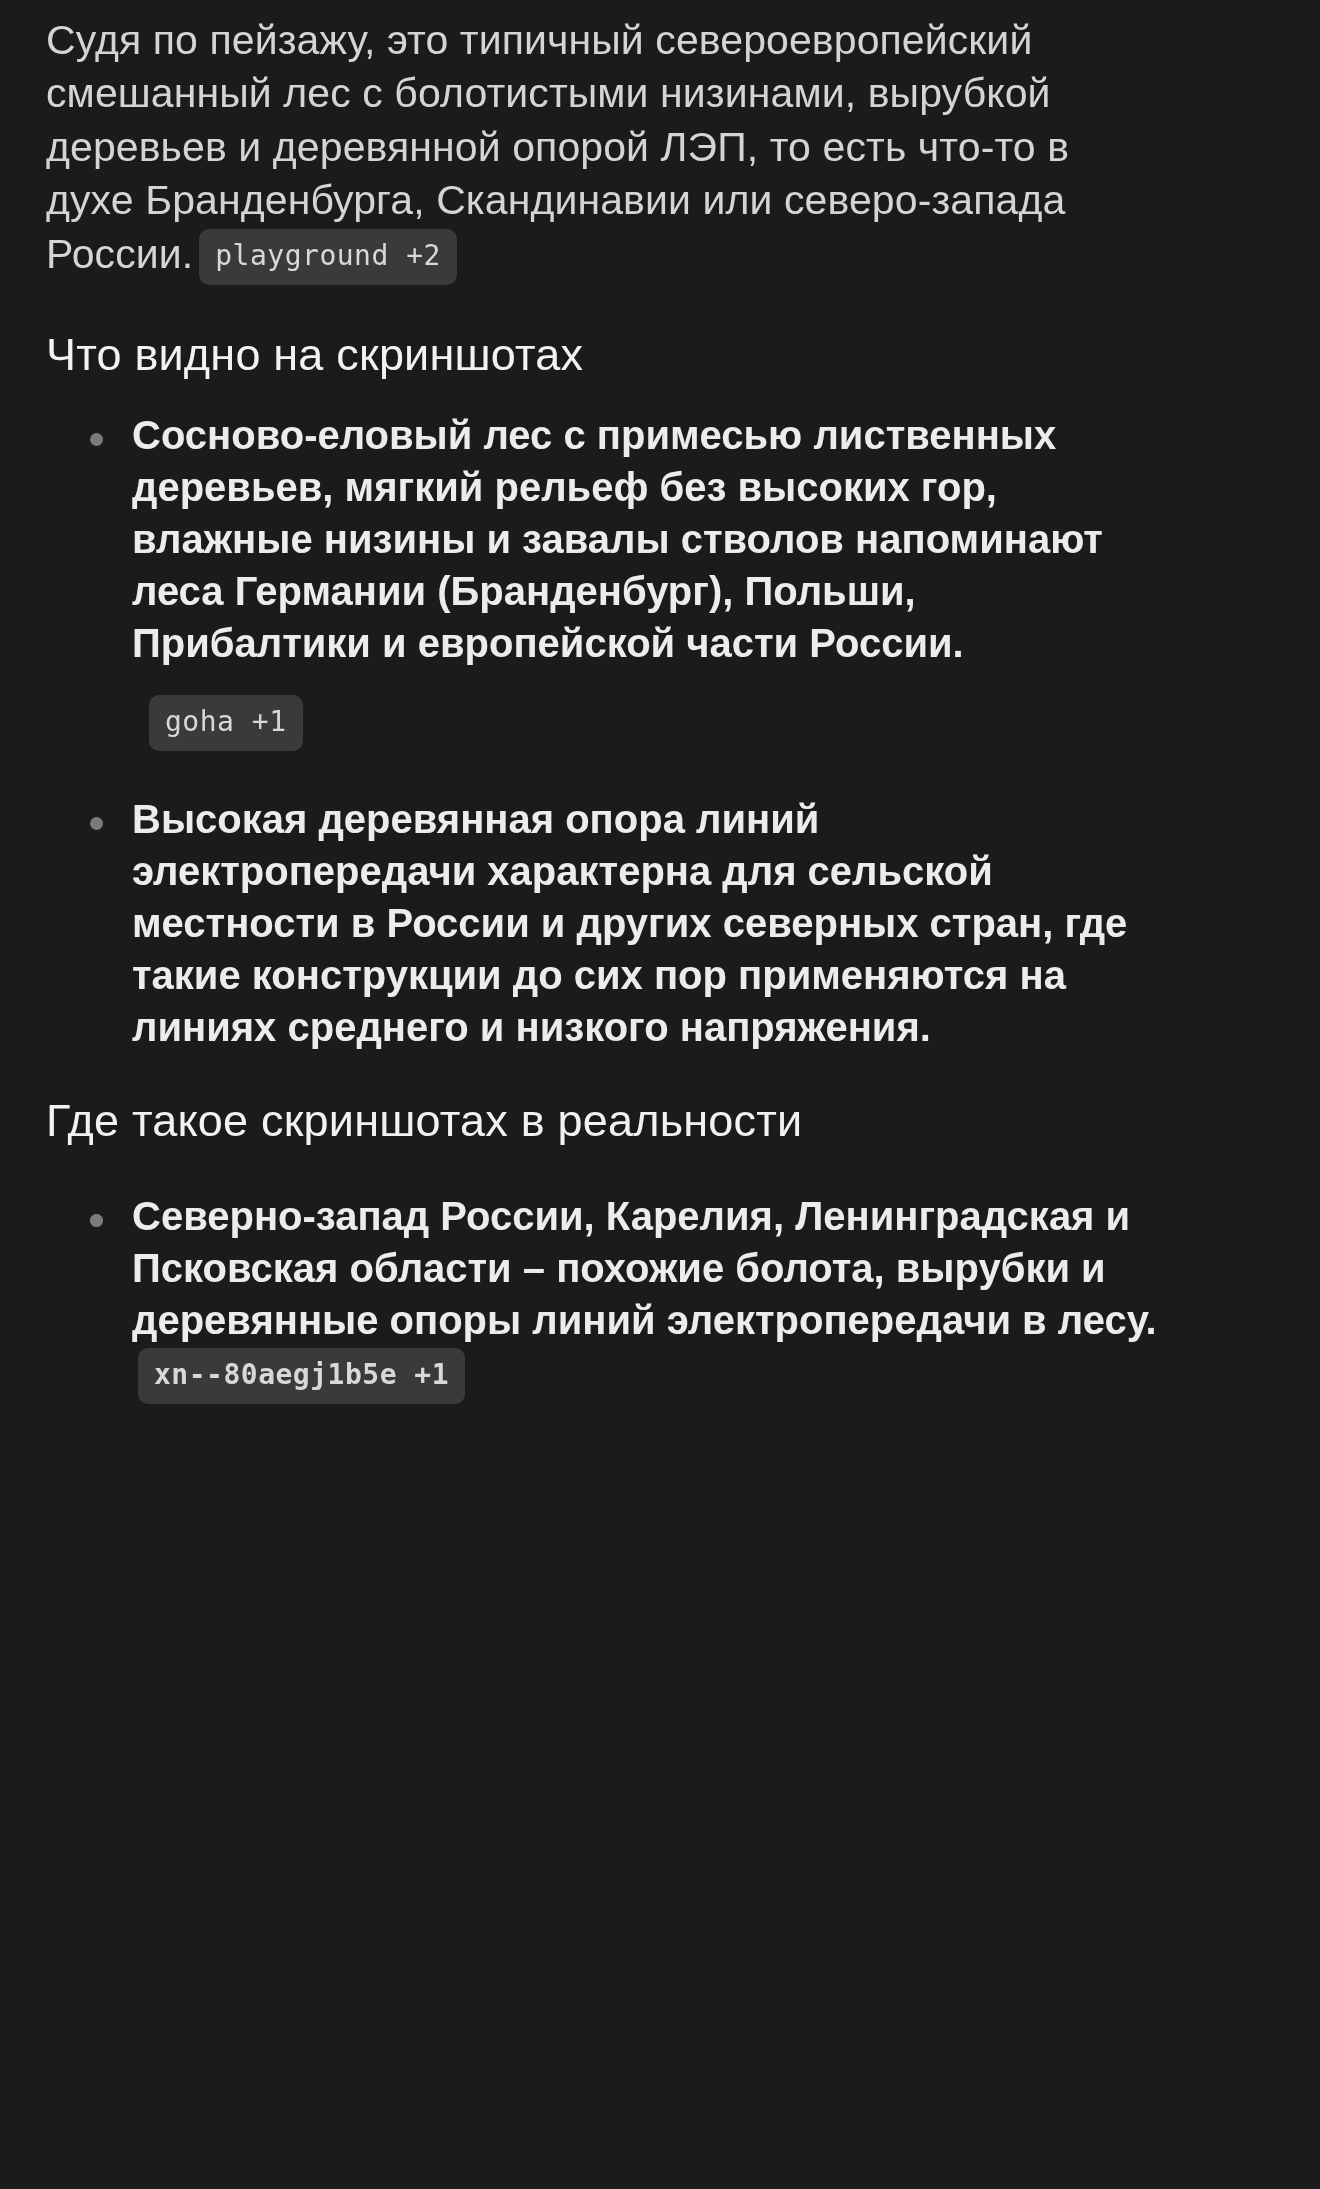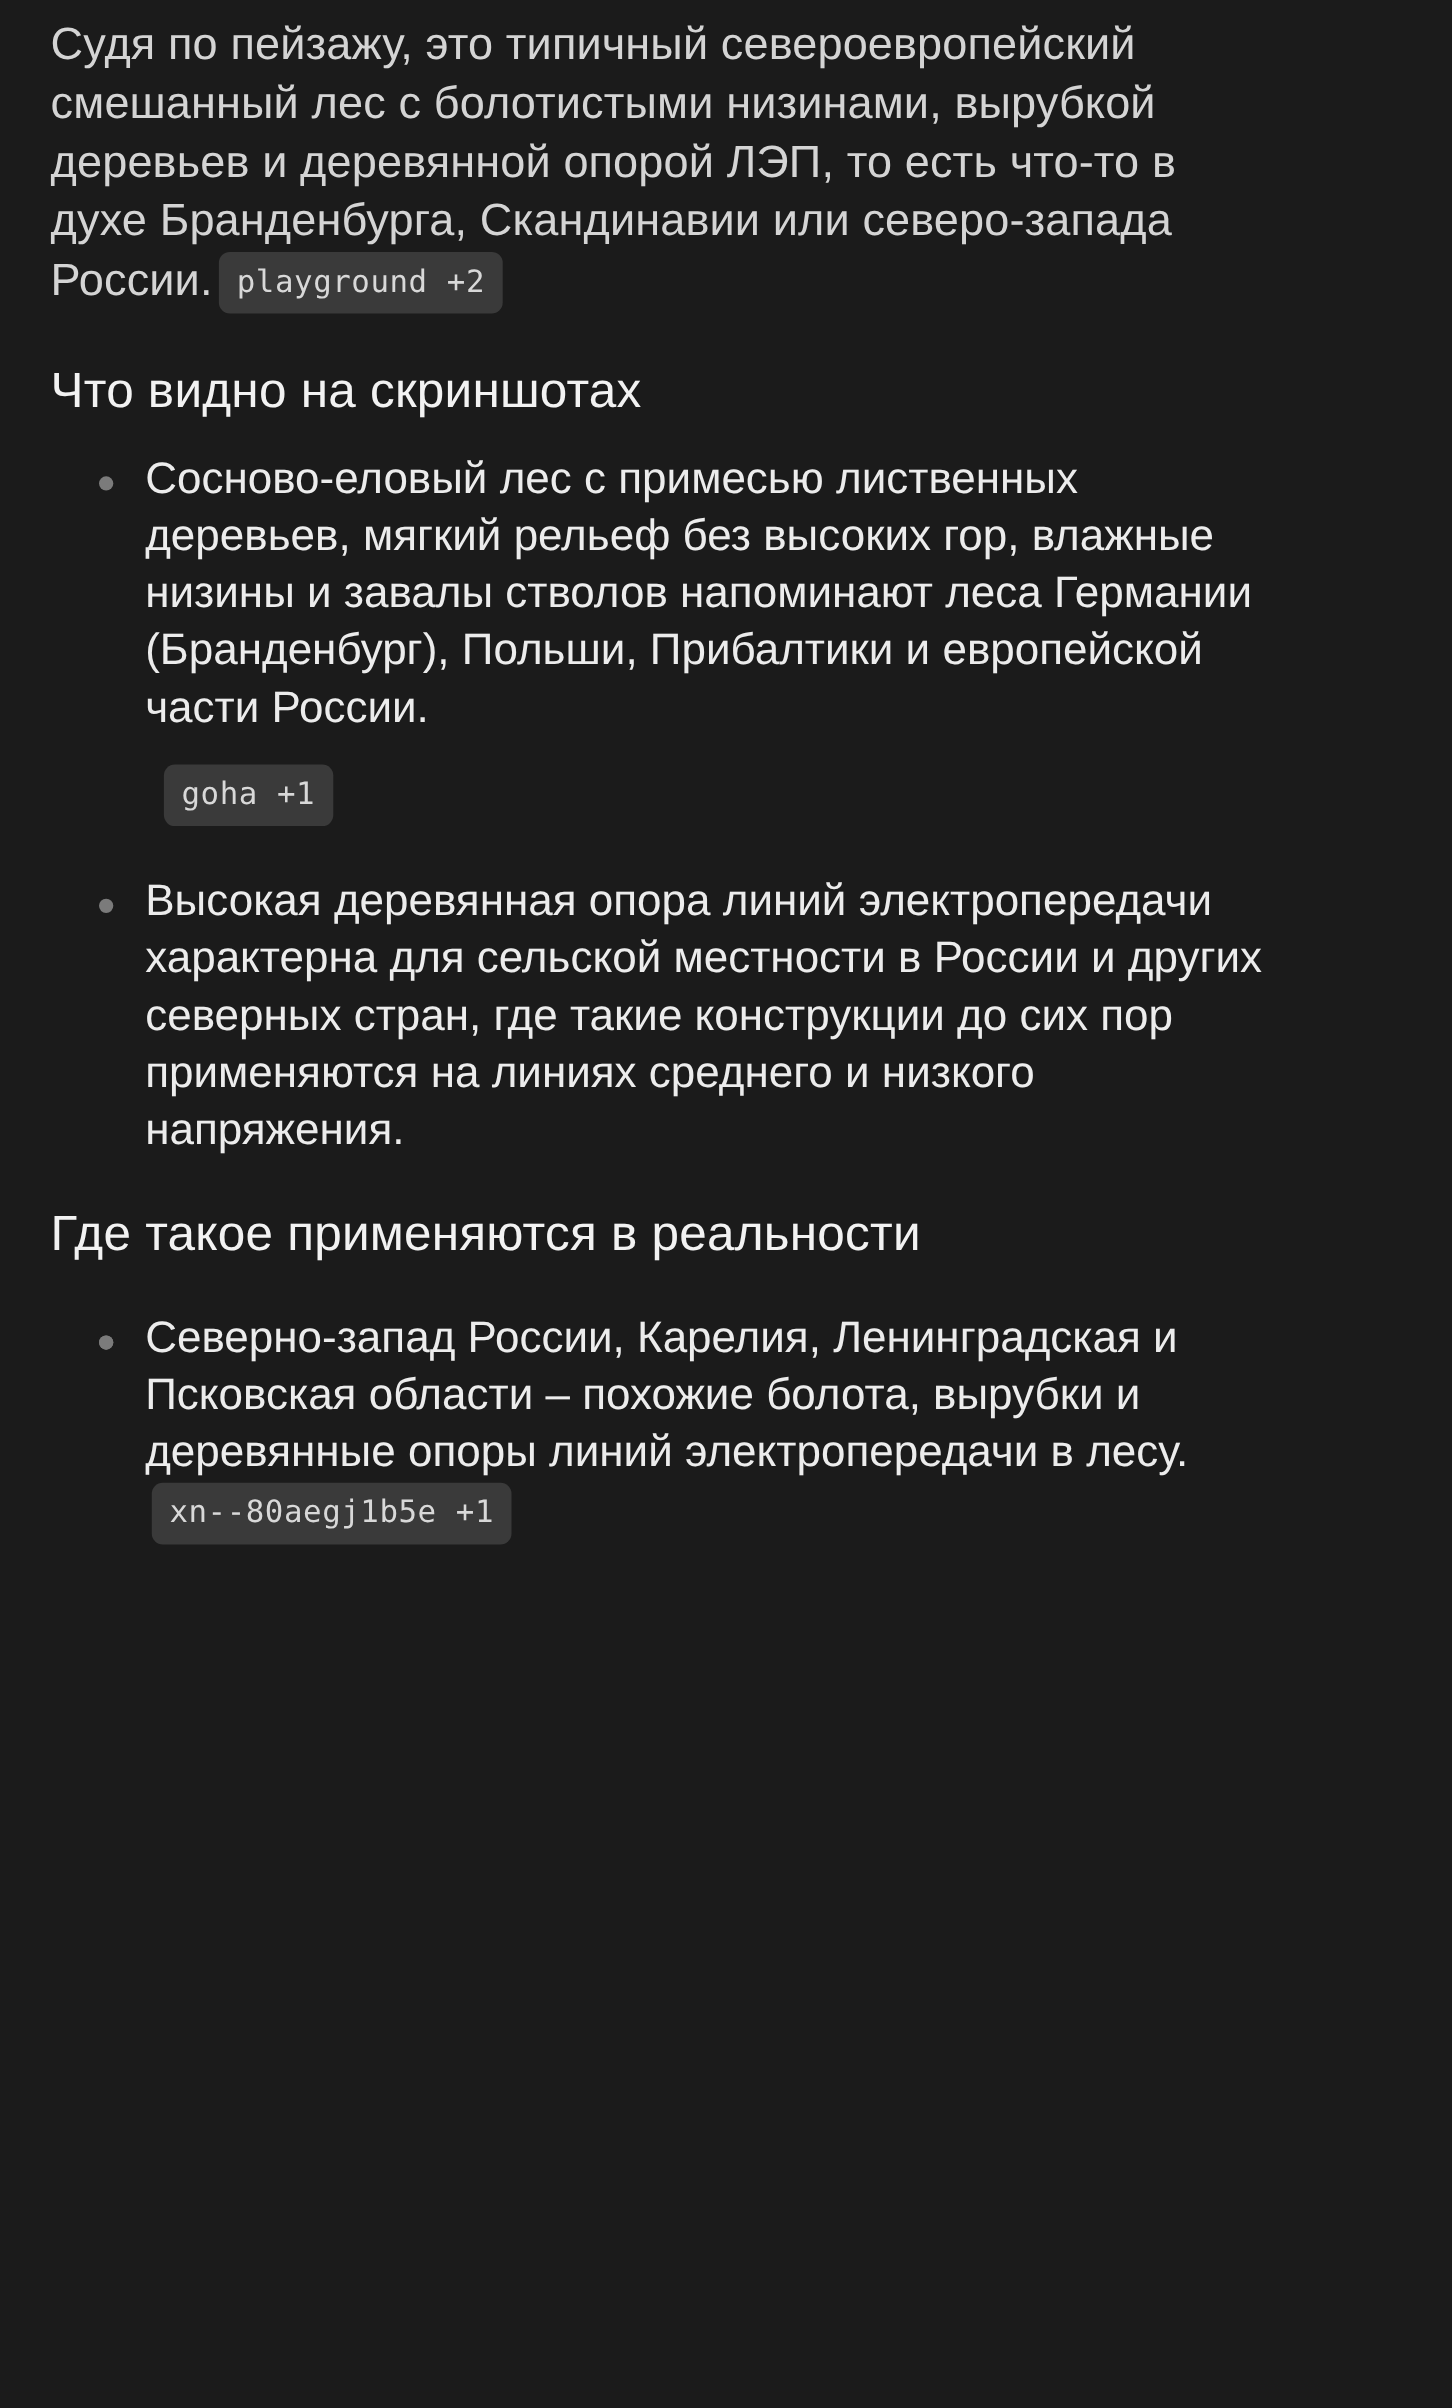--- a/index.html
+++ b/index.html
@@ -61,20 +61,21 @@
     top: 24px;
     width: 13px;
     height: 13px;
     border-radius: 50%;
     background: #7b7b7b;
   }
   .li-text {
     font-size: 40px;
     line-height: 1.30;
     color: #ececec;
+    font-weight: bold;
   }
 
   
   .chip {
     display: inline-block;
     vertical-align: middle;
     background: #3a3a3a;
     color: #d8d8d8;
     border-radius: 10px;
     font-family: "DejaVu Sans Mono", "Liberation Mono", monospace;
@@ -106,21 +107,21 @@
       <span class="dot"></span>
       <div class="li-text">Сосново-еловый лес с примесью лиственных деревьев, мягкий рельеф без высоких гор, влажные низины и завалы стволов напоминают леса Германии (Бранденбург), Польши, Прибалтики и европейской части России.</div>
       <div class="chip-row"><span class="chip block">goha +1</span></div>
     </li>
     <li>
       <span class="dot"></span>
       <div class="li-text">Высокая деревянная опора линий электропередачи характерна для сельской местности в России и других северных стран, где такие конструкции до сих пор применяются на линиях среднего и низкого напряжения.</div>
     </li>
   </ul>
 
-  <h2 class="section-title">Где такое применяются в реальности</h2>
+  <h2 class="section-title">Где такое скриншотах в реальности</h2>
   <ul class="bullets">
     <li>
       <span class="dot"></span>
     </li>
     <li>
       <span class="dot"></span>
       <div class="li-text"><span>Северно-запад России, Карелия, Ленинградская и Псковская области – похожие болота, вырубки и деревянные опоры линий электропередачи в лесу.</span><span class="chip">xn--80aegj1b5e +1</span></div>
     </li>
   </ul>
 

